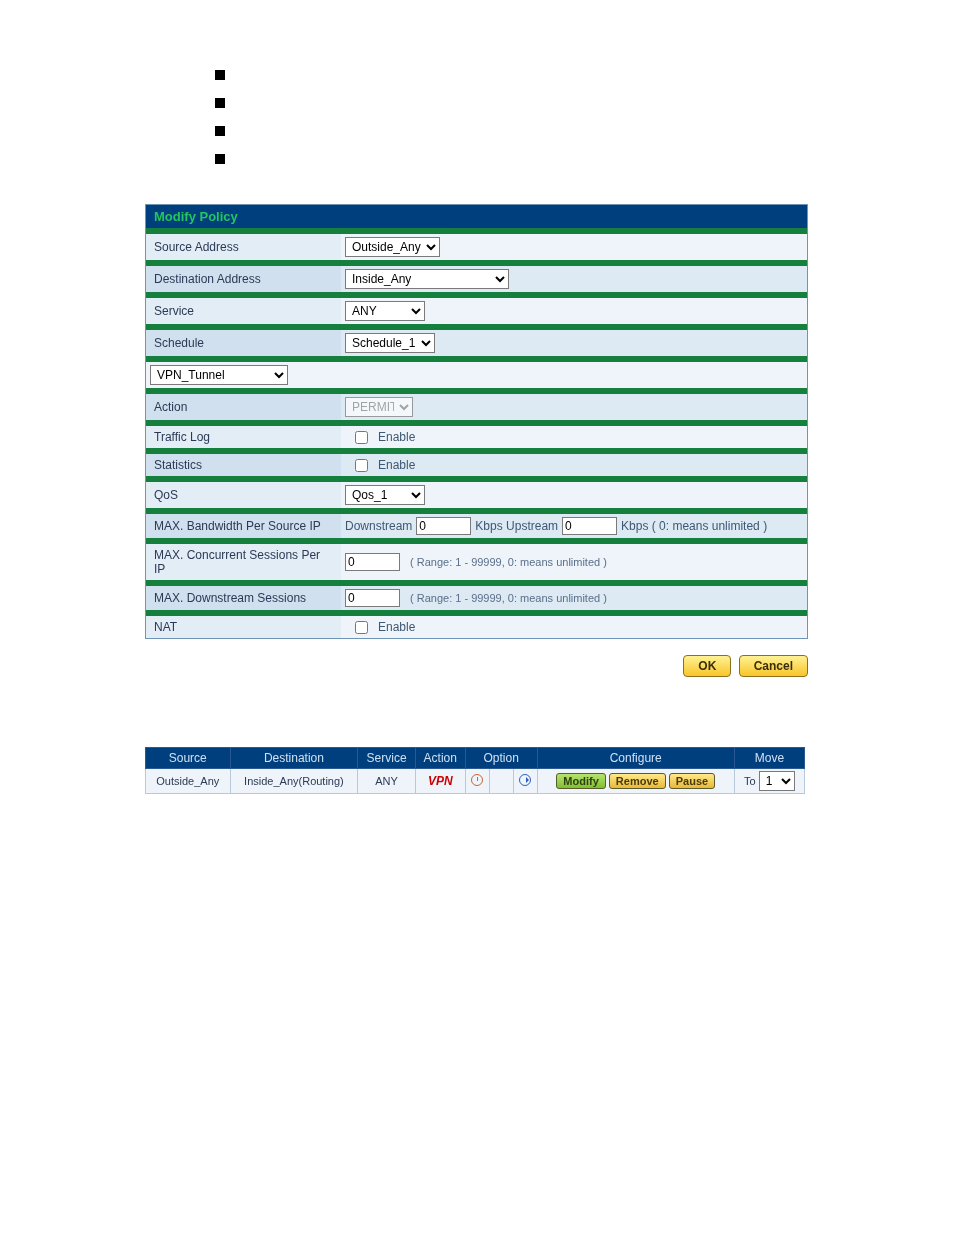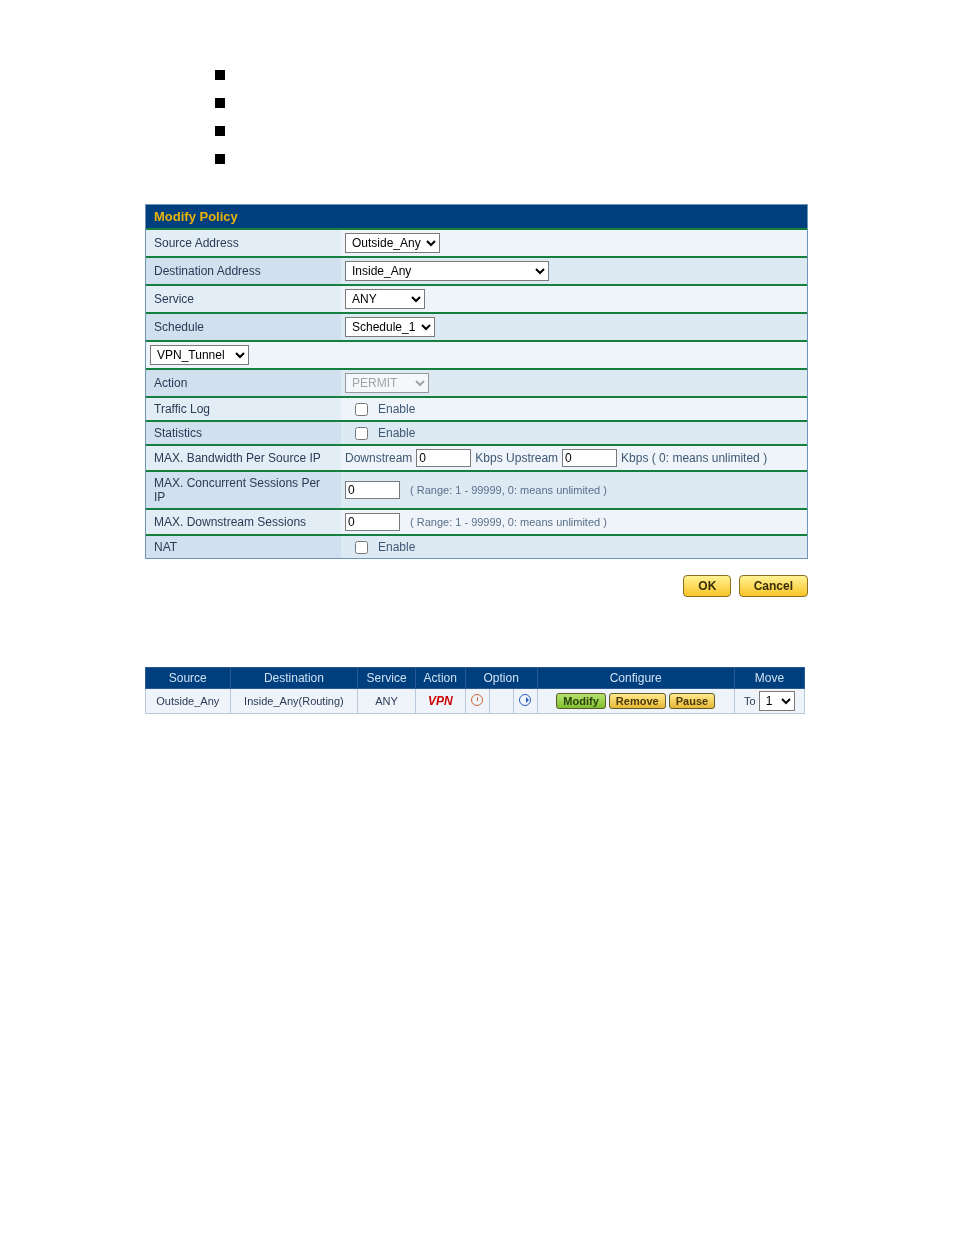--- a/index.html
+++ b/index.html
@@ -1,22 +1,22 @@
 <!DOCTYPE html>
 <html><head>
   <meta charset="utf-8">
   <style>
     * { box-sizing: border-box; margin: 0; padding: 0; }
     body { font-family: Arial, sans-serif; font-size: 12px; background: #fff; }
     .container { width: 810px; margin-left: 145px; margin-top: 70px; }
     .bullets { margin-left: 70px; margin-bottom: 40px; }
     .bullet { width: 10px; height: 10px; background: #000; margin-bottom: 18px; }
     .form-panel { border: 1px solid #6e94b7; width: 663px; }
-    .form-header { background: #003f7d; color: #eab308; font-weight: bold; padding: 4px 8px; font-size: 13px; }
-    .form-row { display: flex; border-top: 2px solid #15803d; }
+    .form-header { background: #003f7d; color: #22c55e; font-weight: bold; padding: 4px 8px; font-size: 13px; }
+    .form-row { display: flex; border-top: 6px solid #15803d; }
     .form-row:nth-child(even) .cell-label { background: #e3edf6; }
     .form-row:nth-child(odd)  .cell-label { background: #d0e0ee; }
     .form-row:nth-child(even) .cell-value { background: #eef4fa; }
     .form-row:nth-child(odd)  .cell-value { background: #dde9f3; }
     .cell-label { width: 195px; padding: 4px 8px; color: #2b3a55; font-size: 12px; display: flex; align-items: center; }
     .cell-value { flex: 1; padding: 3px 4px; display: flex; align-items: center; gap: 4px; flex-wrap: wrap; }
     select, input[type=text] { font-size: 12px; font-family: Arial, sans-serif; border: 1px solid #7a7a7a; background: #fff; padding: 1px 2px; }
     select { height: 20px; }
     input[type=text] { height: 18px; }
     input[type=checkbox] { margin: 0 6px 0 10px; }
@@ -58,67 +58,73 @@
     <div class="form-row">
       <div class="cell-label">Source Address</div>
       <div class="cell-value">
         <select><option>Outside_Any</option></select>
       </div>
     </div>
 
     <div class="form-row">
       <div class="cell-label">Destination Address</div>
       <div class="cell-value">
-        <select style="width:204px"><option>Inside_Any</option></select>
+        <select style="width:164px"><option>Inside_Any</option></select>
       </div>
     </div>
 
     <div class="form-row">
       <div class="cell-label">Service</div>
       <div class="cell-value">
         <select style="width:80px"><option>ANY</option></select>
       </div>
     </div>
 
     <div class="form-row">
       <div class="cell-label">Schedule</div>
       <div class="cell-value">
         <select><option>Schedule_1</option></select>
       </div>
     </div>
 
     <div class="form-row">
       <div class="cell-value">
-        <select style="width:99px"><option>VPN_Tunnel</option></select>
+        <select style="width:138px"><option>VPN_Tunnel</option></select>
       </div>
     </div>
 
     <div class="form-row">
       <div class="cell-label">Action</div>
       <div class="cell-value">
-        <select disabled="" style="width:84px;color:#888"><option>PERMIT</option></select>
+        <select disabled="" style="width:68px;color:#888"><option>PERMIT</option></select>
       </div>
     </div>
 
     <div class="form-row">
       <div class="cell-label">Traffic Log</div>
       <div class="cell-value">
         <input type="checkbox" style="">
         <span class="subtext">Enable</span>
       </div>
     </div>
 
     <div class="form-row">
       <div class="cell-label">Statistics</div>
       <div class="cell-value">
         <input type="checkbox" style="">
         <span class="subtext">Enable</span>
       </div>
     </div>
 
+    <div class="form-row">
+      <div class="cell-label">QoS</div>
+      <div class="cell-value">
+        <select style="width:80px"><option>Qos_1</option></select>
+      </div>
+    </div>
 
     <div class="form-row">
       <div class="cell-label">MAX. Bandwidth Per Source IP</div>
       <div class="cell-value">
         <span class="subtext">Downstream</span>
         <input type="text" style="width: 55px;" value="0">
         <span class="subtext">Kbps Upstream</span>
         <input type="text" style="width: 55px;" value="0">
         <span class="subtext">Kbps ( 0: means unlimited )</span>
       </div>

